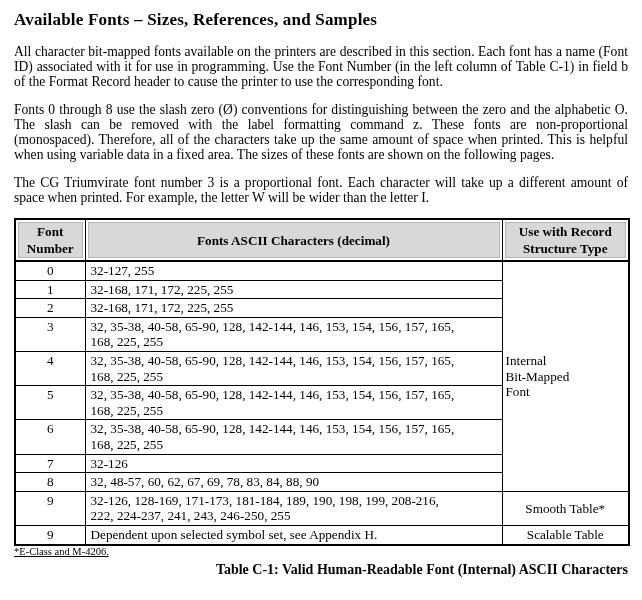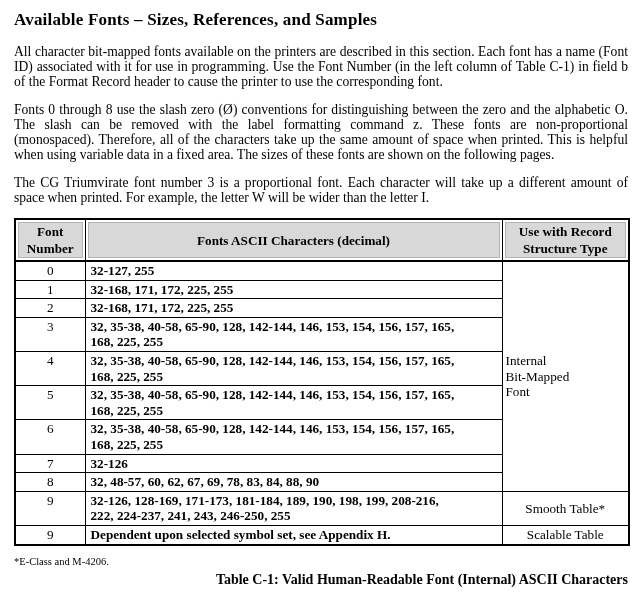--- a/index.html
+++ b/index.html
@@ -49,30 +49,31 @@
     padding: 3px 2px;
   }
   .font-table td {
     border: 1px solid var(--table-border, #000000);
     font-size: 13.2px;
     line-height: 15.6px;
     padding: 1px 5px;
     vertical-align: top;
   }
   td.num { text-align: center; padding: 1px 2px; }
-  td.chars .chars-text { display: inline-block; max-width: 372px; font-weight: bold; }
+  td.chars .chars-text { display: inline-block; max-width: 372px; }
   td.rtype {
     text-align: center;
     vertical-align: middle;
     padding: 1px 3px;
   }
   .rt-line { display: block; text-align: left; }
   .footnote {
     font-size: 10.5px;
-    margin: 10px 0 5px 0;
+    margin: 0 0 5px 0;
+    text-decoration: underline;
   }
   .caption {
     font-size: 14px;
     font-weight: bold;
     text-align: right;
     margin-top: 4px;
   }
 </style>
 </head>
 <body>

